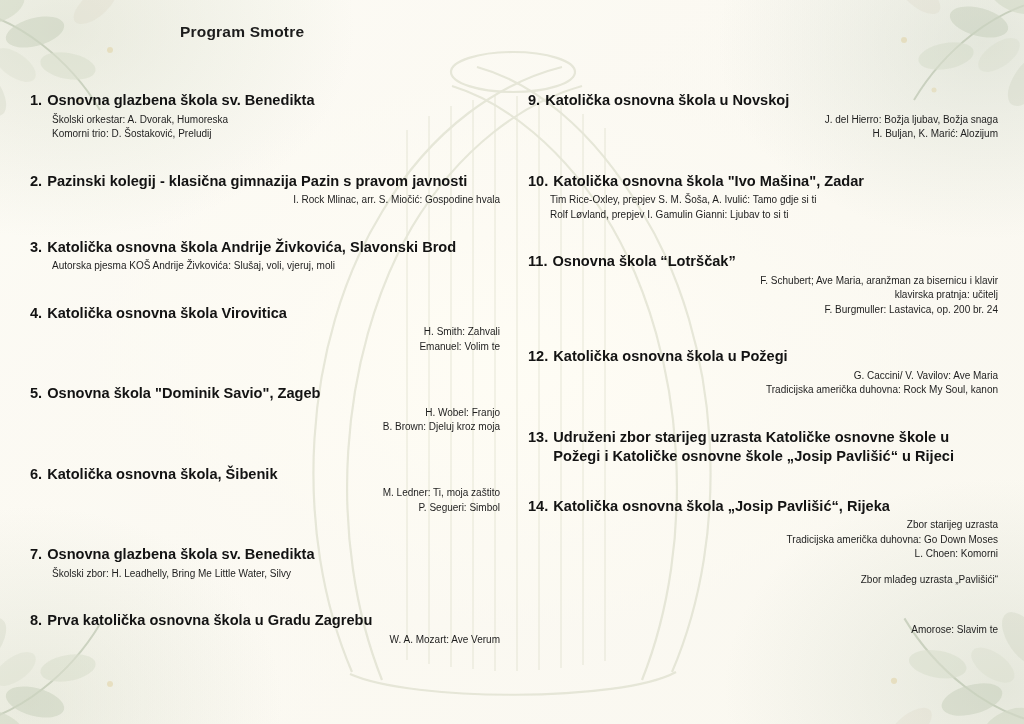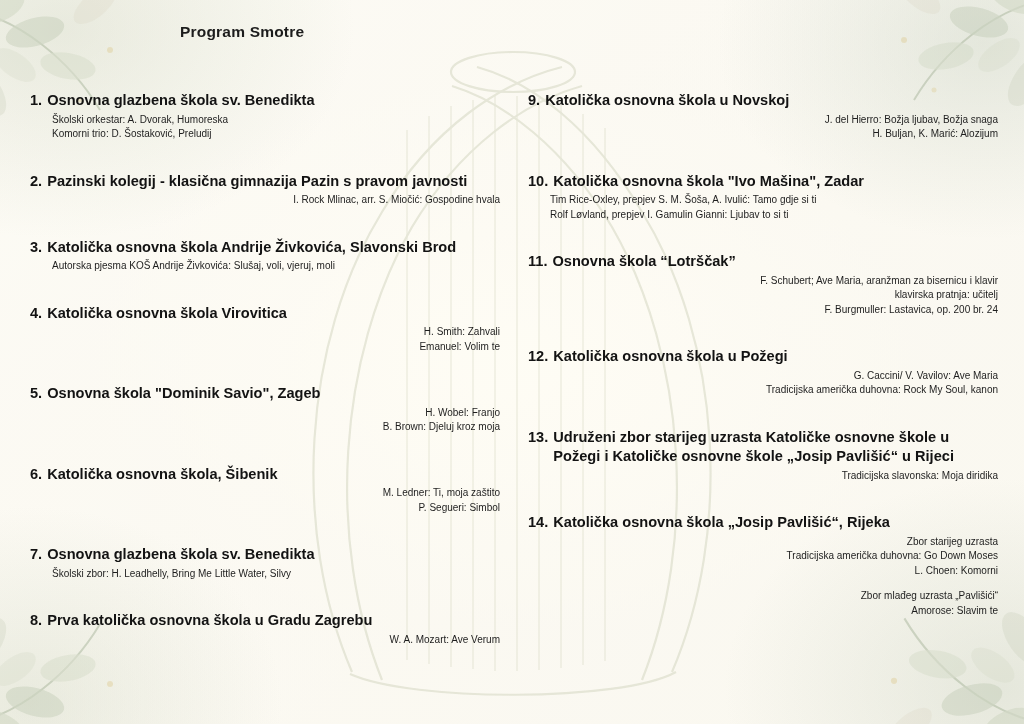--- a/index.html
+++ b/index.html
@@ -306,33 +306,30 @@
         <div class="entry-lines">
           <div class="line indent">G. Caccini/ V. Vavilov: Ave Maria</div>
           <div class="line indent">Tradicijska američka duhovna: Rock My Soul, kanon</div>
         </div>
       </div>
       <div class="entry">
         <div class="entry-head">
           <span class="entry-num">13.</span>
           <span class="entry-title">Udruženi zbor starijeg uzrasta Katoličke osnovne škole u Požegi i Katoličke osnovne škole „Josip Pavlišić“ u Rijeci</span>
         </div>
-        <div class="entry-lines">
-          <div class="line indent">Tradicijska slavonska: Moja diridika</div>
-        </div>
       </div>
       <div class="entry">
         <div class="entry-head">
           <span class="entry-num">14.</span>
           <span class="entry-title">Katolička osnovna škola „Josip Pavlišić“, Rijeka</span>
         </div>
         <div class="entry-lines">
           <div class="line indent">Zbor starijeg uzrasta</div>
           <div class="line indent" style="padding-left: 28px;">Tradicijska američka duhovna: Go Down Moses</div>
           <div class="line indent" style="padding-left: 28px;">L. Choen: Komorni</div>
           <div class="line spacer"></div>
           <div class="line indent">Zbor mlađeg uzrasta „Pavlišići“</div>
-          <div class="line indent" style="padding-left: 28px;">Amorose: Slavim te</div>
+          <div class="line indent" style="padding-left: 28px; margin-top: 36px;">Amorose: Slavim te</div>
         </div>
       </div>
     </div>
 
 </div>
 
 </body></html>

